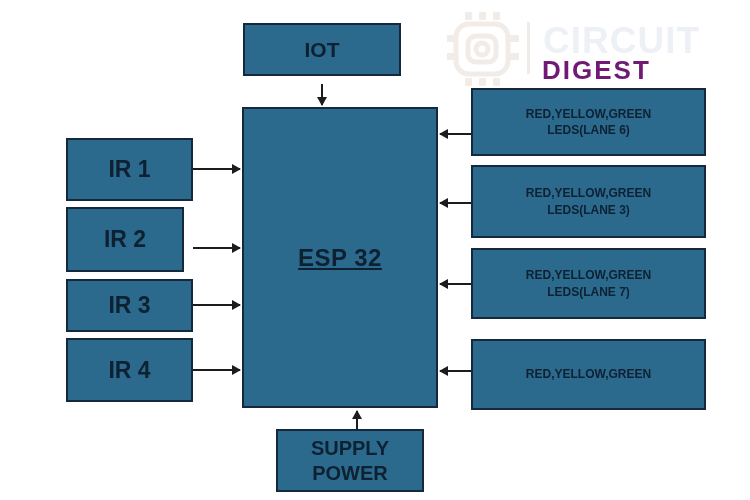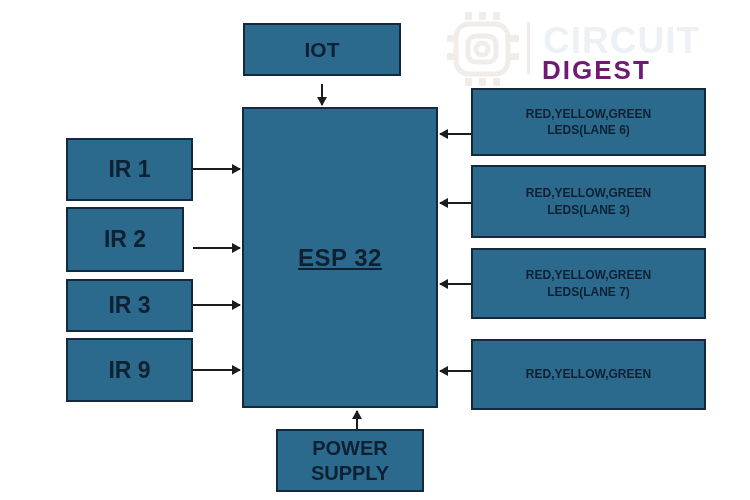--- a/index.html
+++ b/index.html
@@ -100,42 +100,42 @@
   <div class="block b-ir1">
     <span>IR 1</span>
   </div>
   <div class="block b-ir2">
     <span>IR 2</span>
   </div>
   <div class="block b-ir3">
     <span>IR 3</span>
   </div>
   <div class="block b-ir4">
-    <span>IR 9</span>
+    <span>IR 4</span>
   </div>
 
   <div class="block b-lane1">
     <span>RED,YELLOW,GREEN</span>
     <span>LEDS(LANE 6)</span>
   </div>
   <div class="block b-lane2">
     <span>RED,YELLOW,GREEN</span>
     <span>LEDS(LANE 3)</span>
   </div>
   <div class="block b-lane3">
     <span>RED,YELLOW,GREEN</span>
     <span>LEDS(LANE 7)</span>
   </div>
   <div class="block b-lane4">
     <span>RED,YELLOW,GREEN</span>
   </div>
 
   <div class="block b-ps">
+    <span>SUPPLY</span>
     <span>POWER</span>
-    <span>SUPPLY</span>
   </div>
 
   <svg class="arrows" width="750" height="500" viewBox="0 0 750 500">
     <defs>
       <marker id="ah" markerUnits="userSpaceOnUse" markerWidth="10" markerHeight="10" refX="8" refY="5" orient="auto">
         <path d="M0,0 L9,5 L0,10 Z" fill="#1c1c1c"></path>
       </marker>
     </defs>
     <g stroke="#1c1c1c" stroke-width="2">
       <line x1="193" y1="169" x2="240" y2="169" marker-end="url(#ah)"></line>

